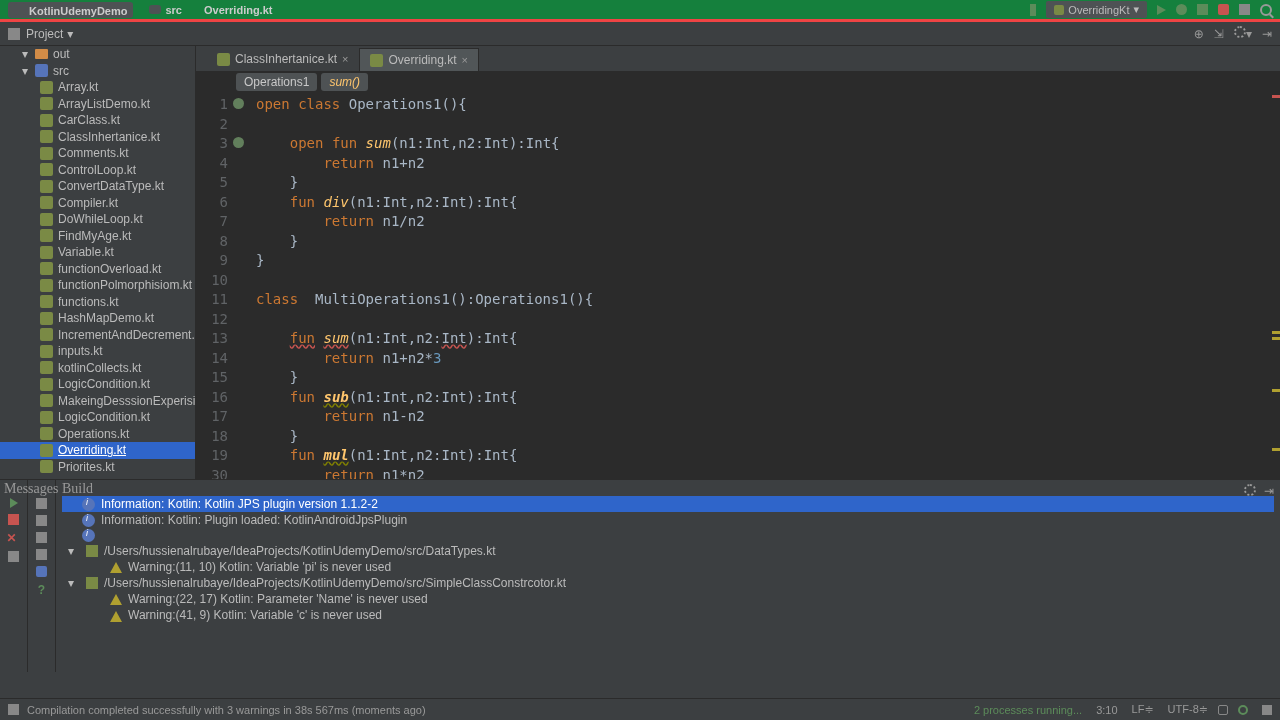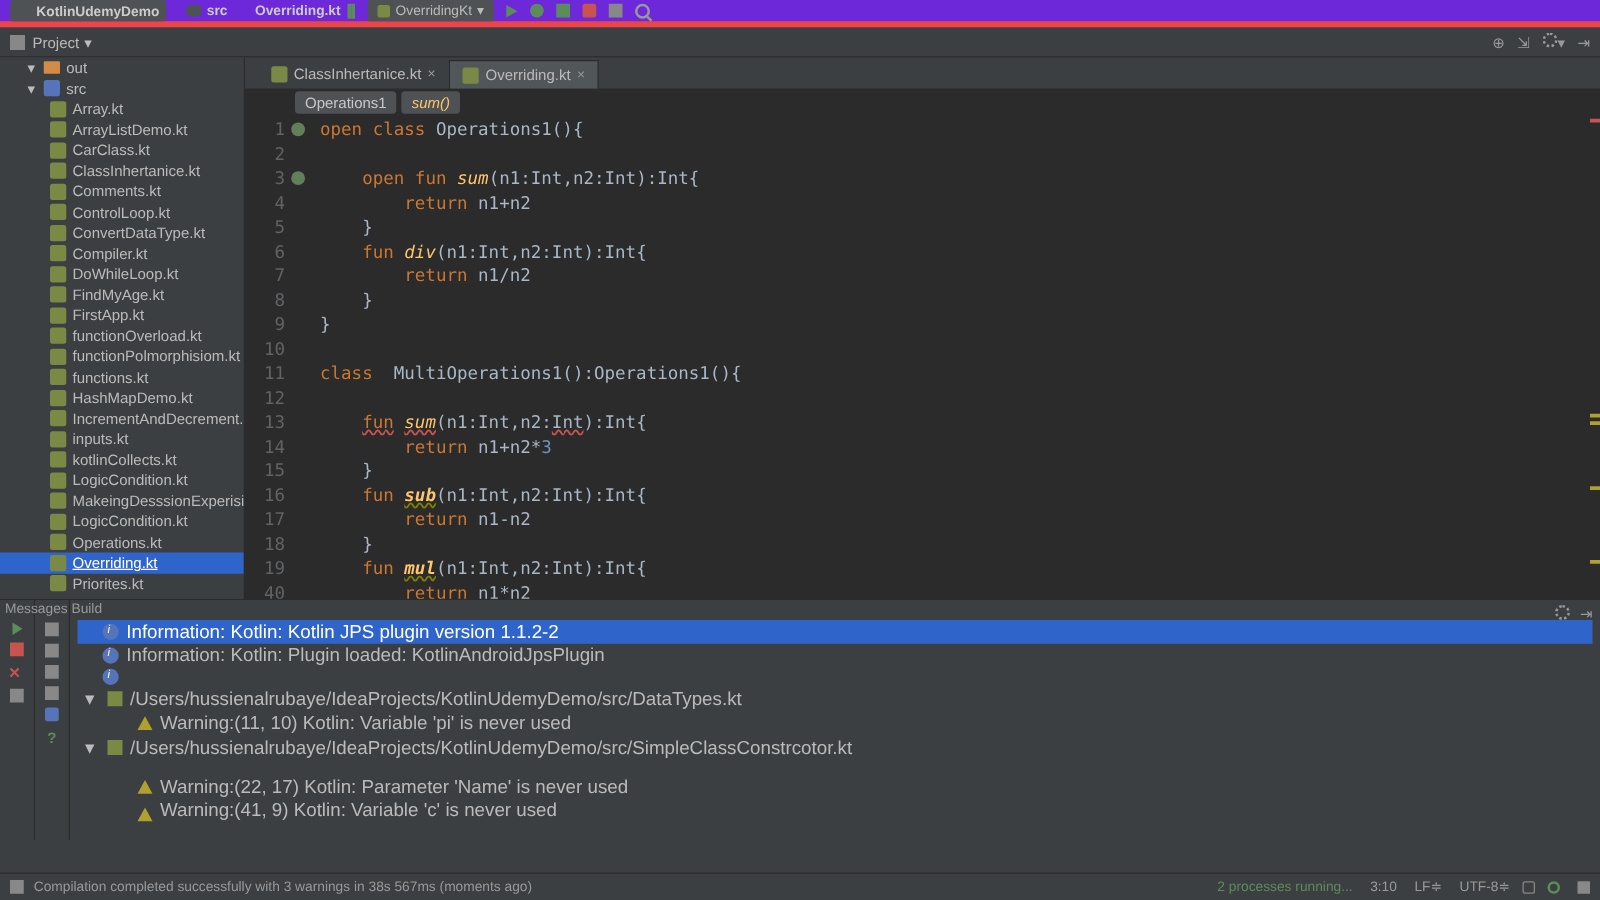--- a/index.html
+++ b/index.html
@@ -1,19 +1,19 @@
 <!DOCTYPE html>
 <html><head>
 <meta charset="utf-8">
 <style>
 * { margin:0; padding:0; box-sizing:border-box; }
 body { font-family:"Segoe UI",Arial,sans-serif; font-size:12px; background:#3c3f41; color:#bbb; width:1280px; height:720px; overflow:hidden; position:relative; }
 
 
-.topbar { height:22px; background:#6d28d9; display:flex; align-items:center; padding:0 8px; border-bottom:5px solid #ef4444; }
+.topbar { height:22px; background:#15803d; display:flex; align-items:center; padding:0 8px; border-bottom:3px solid #ef4444; justify-content:space-between; }
 .topbar-left { display:flex; align-items:center; gap:10px; }
 .topbar-left span { background:#4e5254; padding:1px 6px; border-radius:3px; font-size:11px; color:#ccc; }
 .topbar-left span.folder { background:transparent; display:flex; align-items:center; gap:4px; }
 .folder-icon { width:12px; height:9px; background:#d28c47; border-radius:1px; display:inline-block; }
 .proj-icon { width:12px; height:12px; background:#5b8c5a; border-radius:2px; display:inline-block; }
 .topbar-right { display:flex; align-items:center; gap:10px; }
 .config-box { background:#4e5254; padding:2px 8px; font-size:11px; display:flex; align-items:center; gap:4px; border-radius:2px; }
 .toolbar-icon { width:14px; height:14px; display:inline-block; }
 .play { border-left:9px solid #5c8c5a; border-top:5px solid transparent; border-bottom:5px solid transparent; width:0; height:0; }
 .bug { background:#5c8c5a; border-radius:50%; width:11px; height:11px; }
@@ -67,25 +67,25 @@
 .num { color:#6897bb; }
 .txt { color:#a9b7c6; }
 .warn { text-decoration:underline wavy #808000;font-weight:bold; }
 .err { text-decoration:underline wavy #c75450; }
 .errstripe { position:absolute; right:0; top:0; width:10px; height:100%; }
 .errstripe .m { position:absolute; right:0; width:8px; height:3px; }
 .cred { background:#c75450; } .cyel { background:#b0a030; }
 
 
 .messages { height:193px; background:#3c3f41; border-top:1px solid #2b2b2b; display:flex; }
-.msg-title { position:absolute; left:4px; top:481px; font-size:11px; color:#999;}
+.msg-title { position:absolute; left:4px; top:481px; font-size:14px; color:#999;font-family:Liberation Serif, serif;}
 .msg-left { width:28px; background:#3c3f41; display:flex; flex-direction:column; align-items:center; gap:6px; padding-top:18px; border-right:1px solid #2b2b2b; }
 .msg-left div { width:14px; height:14px; }
 .msg-left2 { width:28px; background:#3c3f41; display:flex; flex-direction:column; align-items:center; gap:6px; padding-top:18px; border-right:1px solid #2b2b2b; }
-.msg-body { flex:1; padding:16px 6px 2px 6px; font-size:15px; overflow:hidden; }
+.msg-body { flex:1; padding:16px 6px 2px 6px; font-size:12px; overflow:hidden; }
 .msg-row { display:flex; align-items:center; gap:6px; padding:1px 0 1px 20px; }
 .msg-row.sel { background:#2f65ca; color:#fff; }
 .info-ic { width:13px; height:13px; background:#5674b9; border-radius:50%; display:inline-block; flex-shrink:0; position:relative; }
 .info-ic::after { content:'i'; color:#fff; font-size:9px; position:absolute; left:4px; top:-1px; font-style:italic; }
 .warn-ic { width:0; height:0; border-left:6px solid transparent; border-right:6px solid transparent; border-bottom:11px solid #b0a030; display:inline-block; flex-shrink:0; }
 .file-ic { width:12px; height:12px; background:#7a8a45; display:inline-block; flex-shrink:0; }
 .exp { color:#bbb; width:12px; }
 
 
 .status { position:absolute; bottom:0; left:0; right:0; height:22px; background:#3c3f41; border-top:1px solid #2b2b2b; display:flex; align-items:center; padding:0 8px; font-size:11px; color:#999; }
@@ -182,21 +182,21 @@
       <div class="tree-row deep2">
         <span class="kfile"></span>
         <span>DoWhileLoop.kt</span>
       </div>
       <div class="tree-row deep2">
         <span class="kfile"></span>
         <span>FindMyAge.kt</span>
       </div>
       <div class="tree-row deep2">
         <span class="kfile"></span>
-        <span>FirstApp.kt</span>
+        <span>Variable.kt</span>
       </div>
       <div class="tree-row deep2">
         <span class="kfile"></span>
         <span>functionOverload.kt</span>
       </div>
       <div class="tree-row deep2">
         <span class="kfile"></span>
         <span>functionPolmorphisiom.kt</span>
       </div>
       <div class="tree-row deep2">
@@ -276,21 +276,21 @@
           <div>10</div>
           <div>11</div>
           <div>12</div>
           <div>13</div>
           <div>14</div>
           <div>15</div>
           <div>16</div>
           <div>17</div>
           <div>18</div>
           <div>19</div>
-          <div>40</div>
+          <div>30</div>
         </div>
       <div class="codelines" id="codelines"><div><span class="kw">open class</span> <span class="cls">Operations1</span><span class="txt">(){</span></div><div>&nbsp;</div><div>    <span class="kw">open </span><span class="kw">fun</span> <span class="fn">sum</span><span class="txt">(n1:</span><span class="ty">Int</span><span class="txt">,n2:</span><span class="ty">Int</span><span class="txt">):</span><span class="ty">Int</span><span class="txt">{</span></div><div>        <span class="kw">return</span> <span class="txt">n1+n2</span></div><div>    <span class="txt">}</span></div><div>    <span class="kw">fun</span> <span class="fn">div</span><span class="txt">(n1:</span><span class="ty">Int</span><span class="txt">,n2:</span><span class="ty">Int</span><span class="txt">):</span><span class="ty">Int</span><span class="txt">{</span></div><div>        <span class="kw">return</span> <span class="txt">n1/n2</span></div><div>    <span class="txt">}</span></div><div><span class="txt">}</span></div><div>&nbsp;</div><div><span class="kw">class</span>  <span class="cls">MultiOperations1</span><span class="txt">():Operations1(){</span></div><div>&nbsp;</div><div>    <span class="kw err">fun</span> <span class="fn err">sum</span><span class="txt">(n1:</span><span class="ty">Int</span><span class="txt">,n2:</span><span class="ty err">Int</span><span class="txt">):</span><span class="ty">Int</span><span class="txt">{</span></div><div>        <span class="kw">return</span> <span class="txt">n1+n2*</span><span class="num">3</span></div><div>    <span class="txt">}</span></div><div>    <span class="kw">fun</span> <span class="fn warn">sub</span><span class="txt">(n1:</span><span class="ty">Int</span><span class="txt">,n2:</span><span class="ty">Int</span><span class="txt">):</span><span class="ty">Int</span><span class="txt">{</span></div><div>        <span class="kw">return</span> <span class="txt">n1-n2</span></div><div>    <span class="txt">}</span></div><div>    <span class="kw">fun</span> <span class="fn warn">mul</span><span class="txt">(n1:</span><span class="ty">Int</span><span class="txt">,n2:</span><span class="ty">Int</span><span class="txt">):</span><span class="ty">Int</span><span class="txt">{</span></div><div>        <span class="kw">return</span> <span class="txt">n1*n2</span></div></div>
       <div class="errstripe">
         <div class="m cred" style="top:2px"></div>
         <div class="m cyel" style="top:238px"></div>
         <div class="m cyel" style="top:244px"></div>
         <div class="m cyel" style="top:296px"></div>
         <div class="m cyel" style="top:355px"></div>
       </div>
     </div>
@@ -336,21 +336,21 @@
       </div>
       <div class="msg-row" style="padding-left: 48px;">
         <span class="warn-ic"></span>
         <span>Warning:(11, 10)  Kotlin: Variable 'pi' is never used</span>
       </div>
       <div class="msg-row" style="padding-left: 6px;">
         <span class="exp">▾</span>
         <span class="file-ic"></span>
         <span>/Users/hussienalrubaye/IdeaProjects/KotlinUdemyDemo/src/SimpleClassConstrcotor.kt</span>
       </div>
-      <div class="msg-row" style="padding-left: 48px; margin-top: 12px;">
+      <div class="msg-row" style="padding-left: 48px;">
         <span class="warn-ic"></span>
         <span>Warning:(22, 17)  Kotlin: Parameter 'Name' is never used</span>
       </div>
       <div class="msg-row" style="padding-left: 48px; align-items: flex-end;">
         <span class="warn-ic"></span>
         <span>Warning:(41, 9)  Kotlin: Variable 'c' is never used</span>
       </div>
     </div>
 </div>
 

